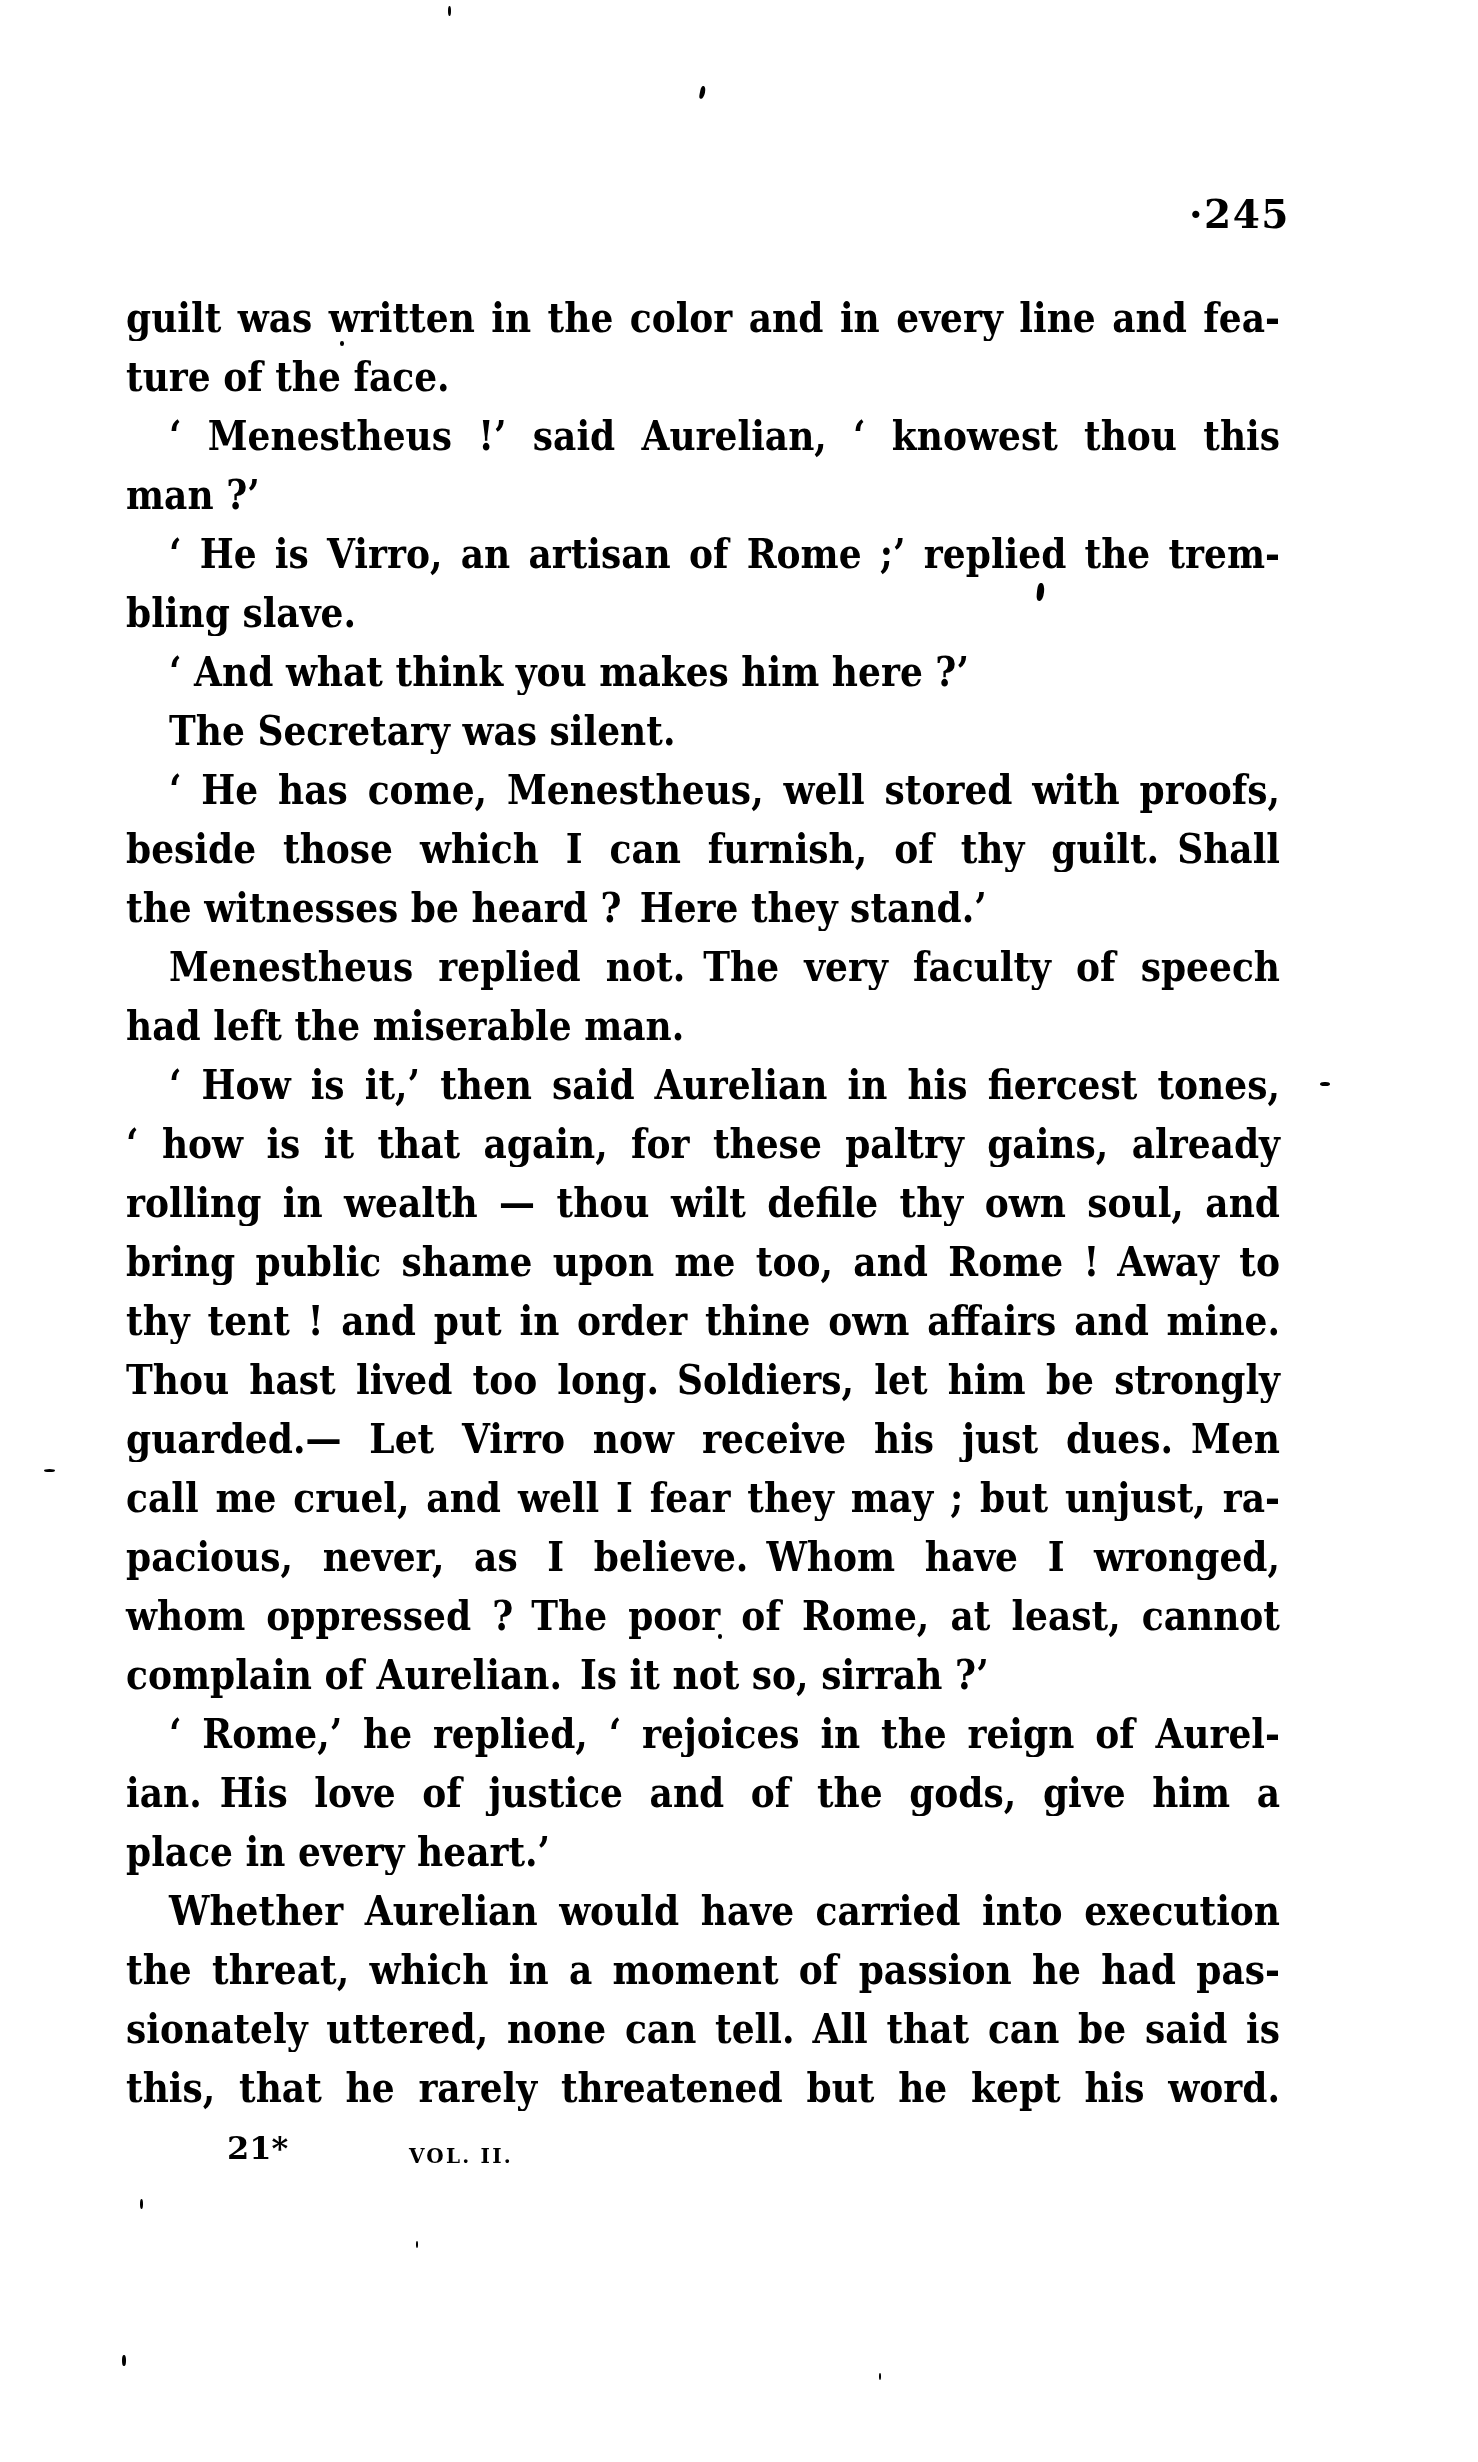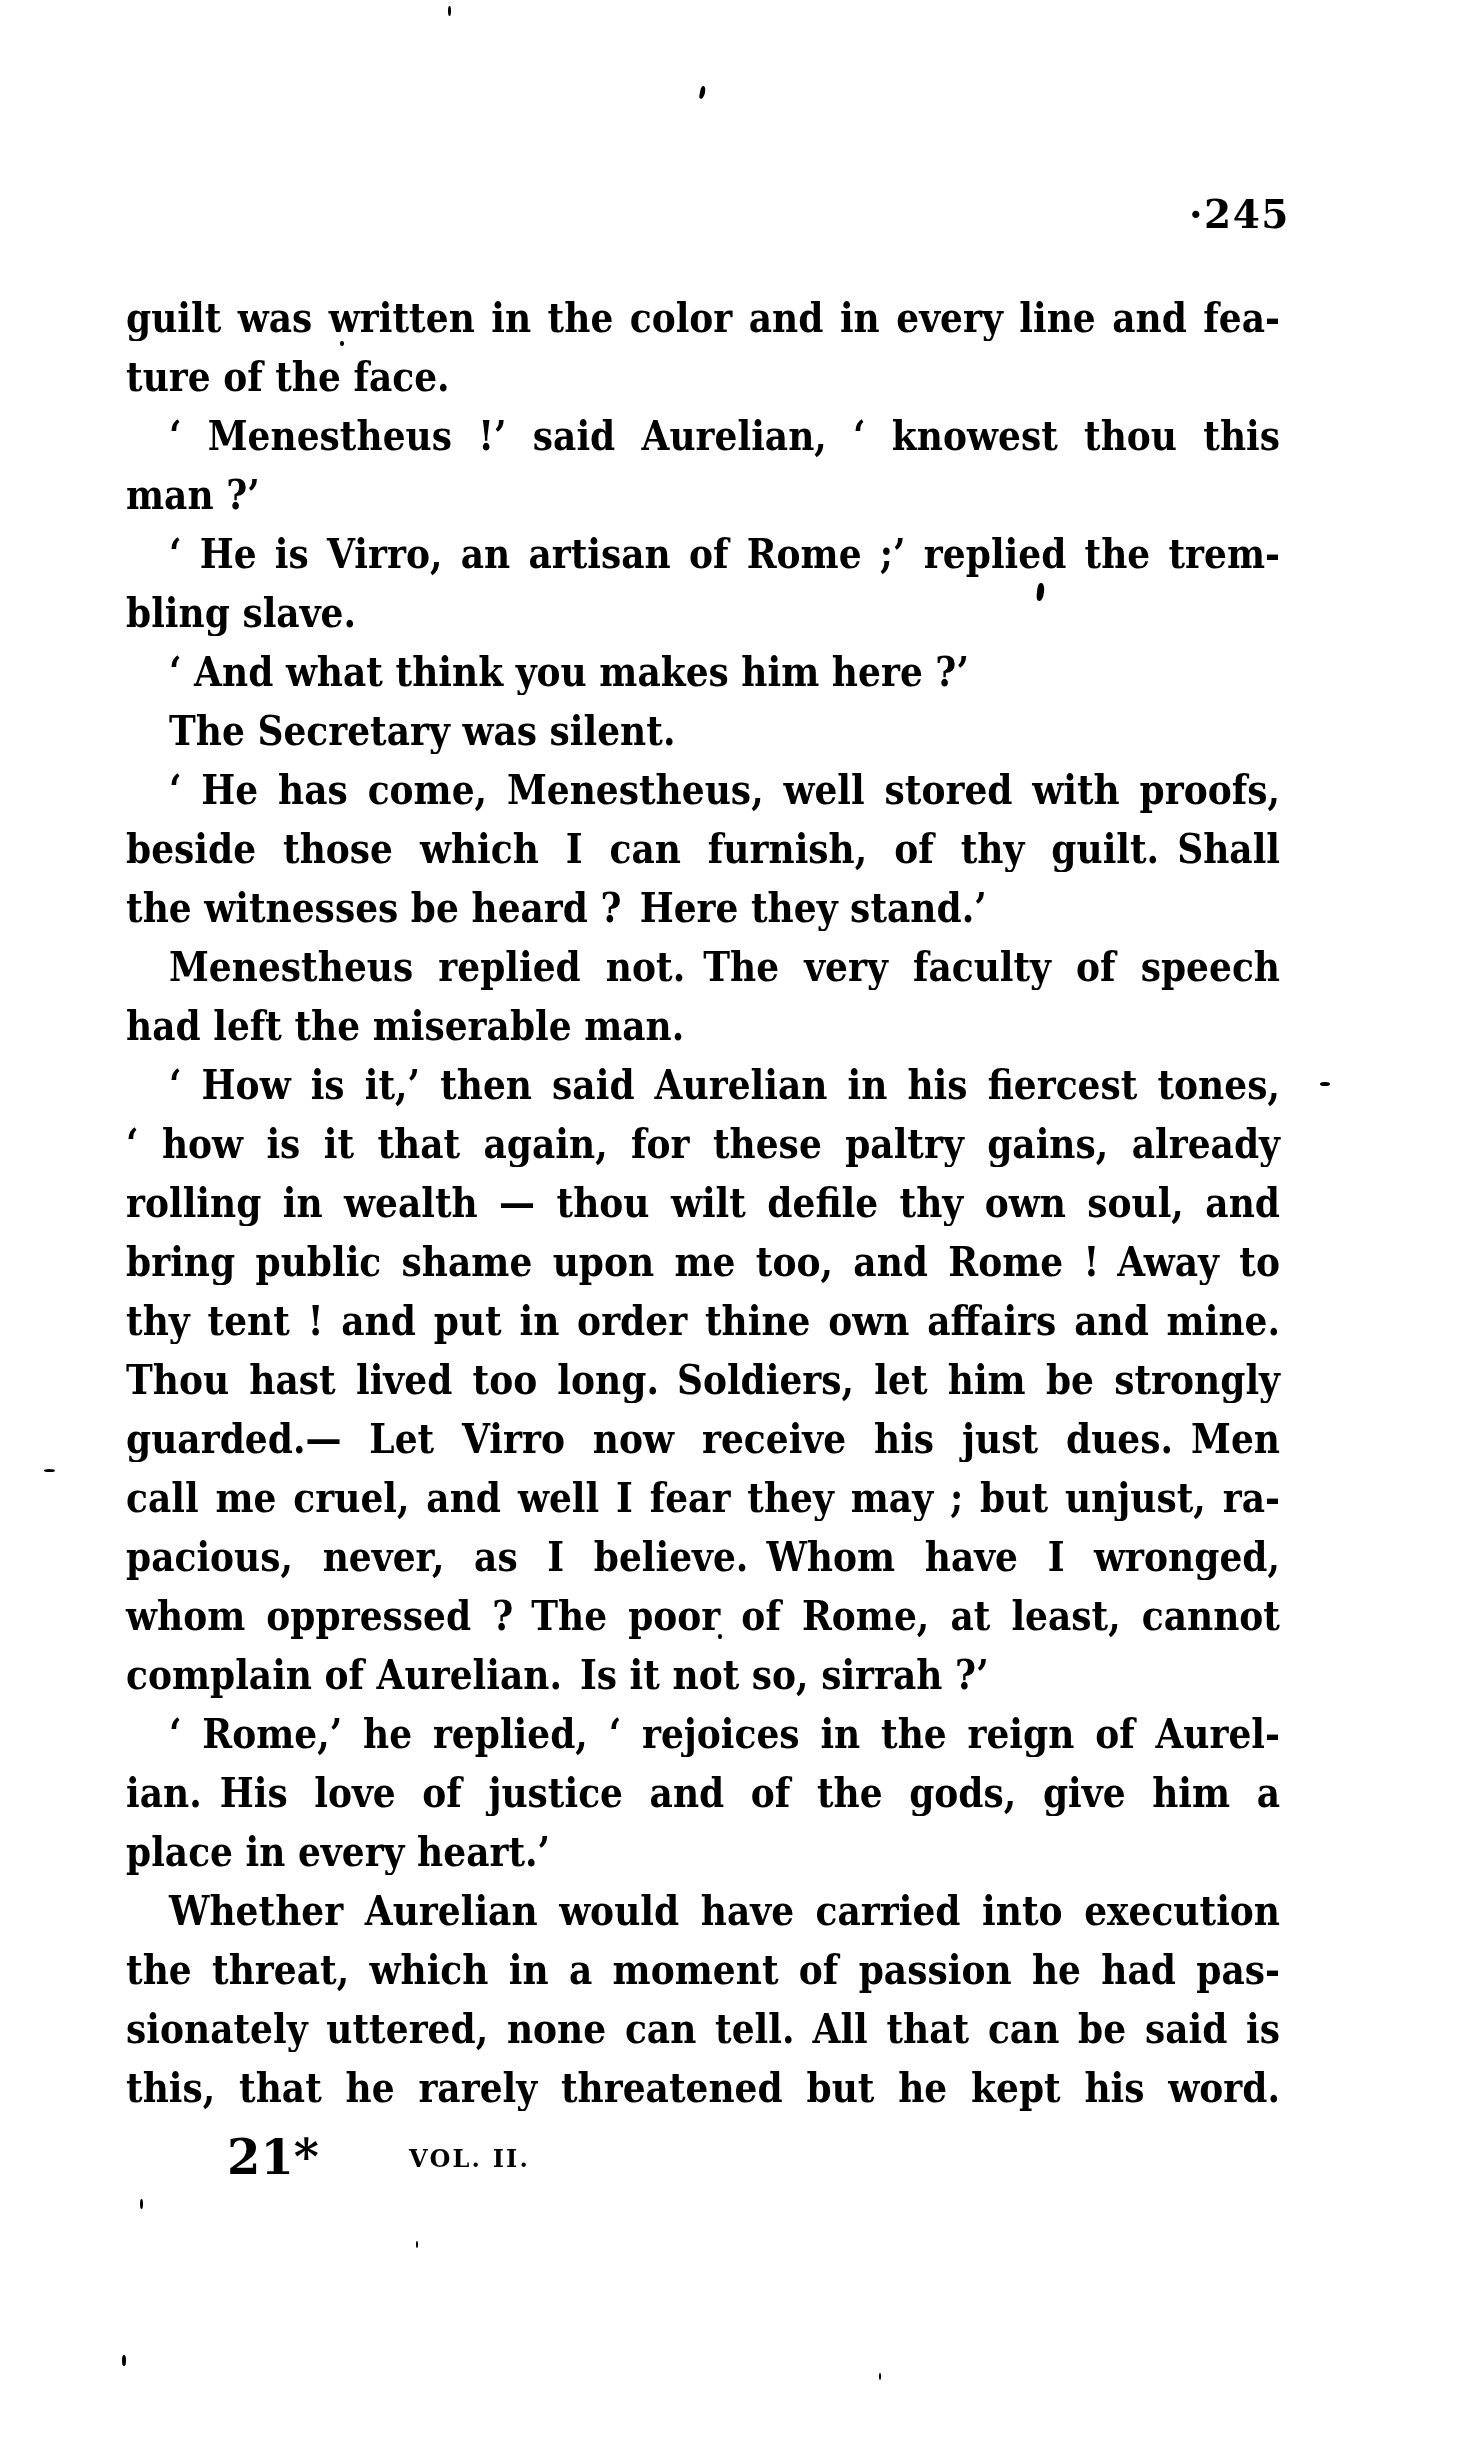--- a/index.html
+++ b/index.html
@@ -32,25 +32,25 @@
     line-height: 59px; height: 59px;
     text-align: justify; text-align-last: justify;
     transform: scaleY(1.14); transform-origin: 50% 50%;
     white-space: normal;
   }
   .line.last { text-align-last: left; }
   .line.indent { text-indent: 43px; }
 
   .footer-sig {
     position: absolute; left: 227px; top: 2129px;
-    font-size: 48px; font-weight: bold;
+    font-size: 32px; font-weight: bold;
   }
   .footer-vol {
     position: absolute; left: 409px; top: 2144px;
-    font-size: 24px; font-weight: bold; letter-spacing: 2.2px;
+    font-size: 20px; font-weight: bold; letter-spacing: 2.2px;
   }
 
   .speck { position: absolute; background: #000; border-radius: 50%; }
   .speck.tail { border-radius: 45% 55% 60% 40%; }
 </style>
 </head>
 <body>
 
 <div class="page">
 

